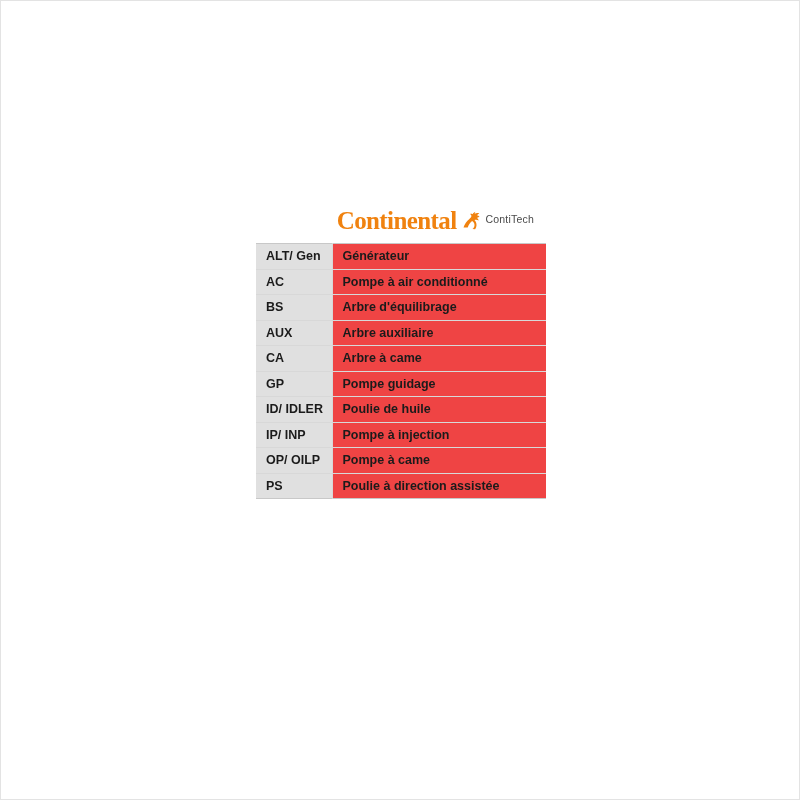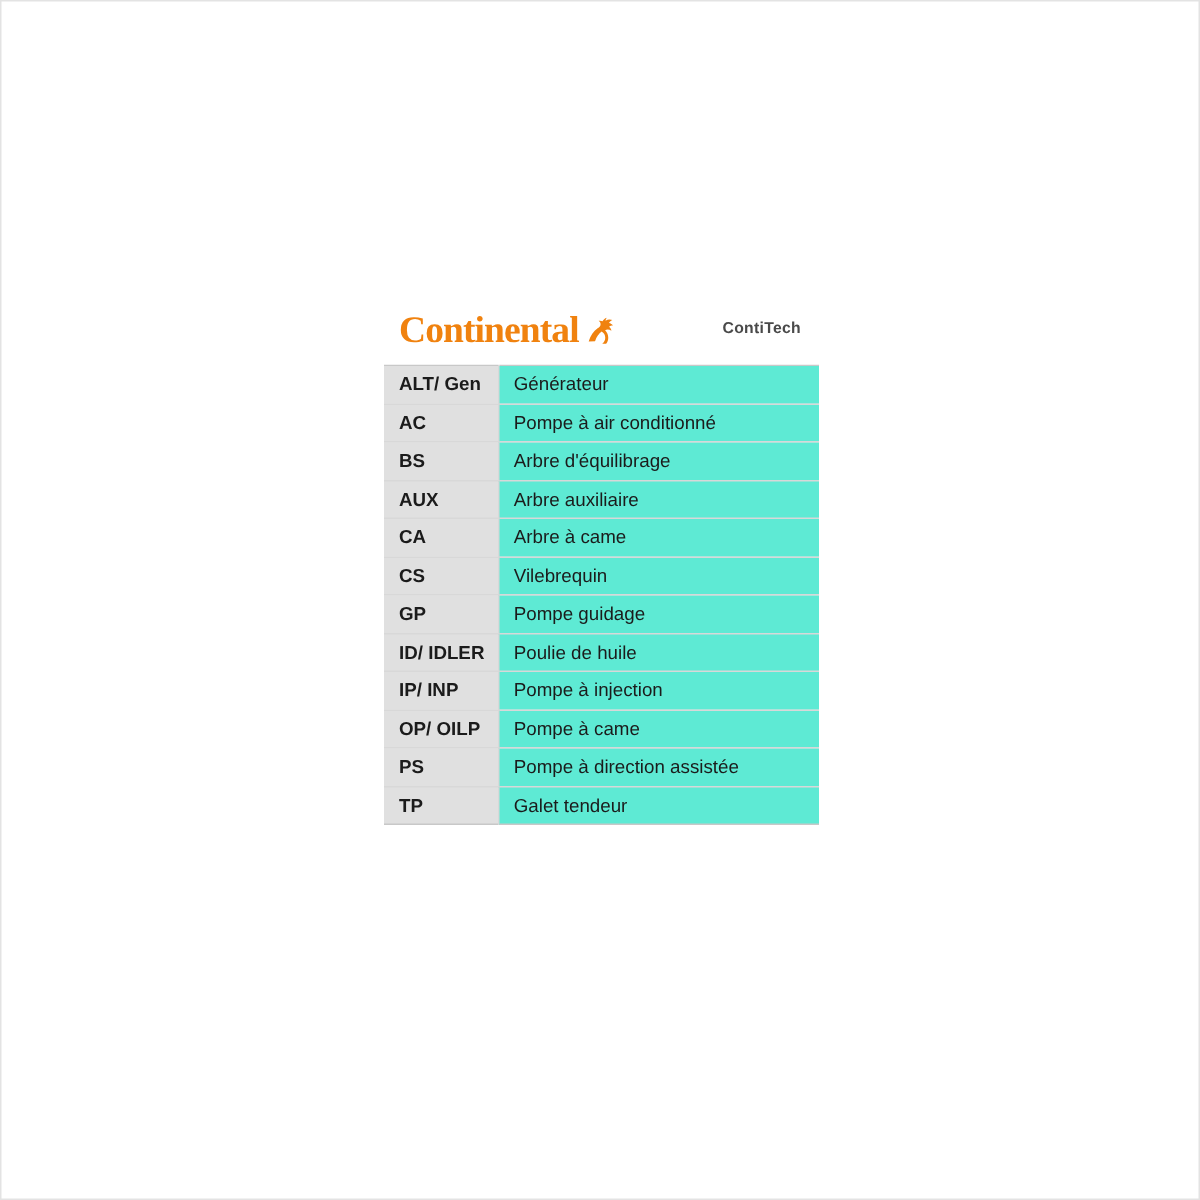--- a/index.html
+++ b/index.html
@@ -32,21 +32,21 @@
     width: 290px;
     background: #ffffff;
   }
 
   
   .brand-header {
     position: relative;
     height: 46px;
     display: flex;
     align-items: center;
-    justify-content: space-between;
+    justify-content: flex-end;
     padding: 0 12px 0 10px;
     box-sizing: border-box;
     background: #ffffff;
   }
   .brand-left {
     display: flex;
     align-items: center;
     gap: 3px;
   }
   .brand-wordmark {
@@ -59,21 +59,21 @@
   }
   .brand-horse {
     width: 26px;
     height: 26px;
     position: relative;
     display: block;
   }
   .brand-sub {
     color: #4a4a4a;
     font-size: 10.5px;
-    font-weight: bold;
+    font-weight: normal;
     letter-spacing: 0.2px;
     padding-bottom: 2px;
   }
 
   
   .legend-table {
     width: 100%;
     border-collapse: collapse;
     table-layout: fixed;
     border-top: 1px solid #c8c8c8;
@@ -95,23 +95,23 @@
   }
   .col-code {
     width: 76px;
     background: #e0e0e0;
     color: #1b1b1b;
     font-weight: bold;
     border-right: 1px solid #d8d8d8;
     white-space: nowrap;
   }
   .col-desc {
-    background: #5eead4;
+    background: #ef4444;
     color: #1b1b1b;
-    font-weight: normal;
+    font-weight: bold;
   }
 </style>
 </head>
 <body>
 
 <div class="page-frame">
 
   <div class="legend-card">
 
     <div class="brand-header">
@@ -142,44 +142,36 @@
         </tr>
         <tr>
           <td class="col-code">AUX</td>
           <td class="col-desc">Arbre auxiliaire</td>
         </tr>
         <tr>
           <td class="col-code">CA</td>
           <td class="col-desc">Arbre à came</td>
         </tr>
         <tr>
-          <td class="col-code">CS</td>
-          <td class="col-desc">Vilebrequin</td>
-        </tr>
-        <tr>
           <td class="col-code">GP</td>
           <td class="col-desc">Pompe guidage</td>
         </tr>
         <tr>
           <td class="col-code">ID/ IDLER</td>
           <td class="col-desc">Poulie de huile</td>
         </tr>
         <tr>
           <td class="col-code">IP/ INP</td>
           <td class="col-desc">Pompe à injection</td>
         </tr>
         <tr>
           <td class="col-code">OP/ OILP</td>
           <td class="col-desc">Pompe à came</td>
         </tr>
         <tr>
           <td class="col-code">PS</td>
-          <td class="col-desc">Pompe à direction assistée</td>
-        </tr>
-        <tr>
-          <td class="col-code">TP</td>
-          <td class="col-desc">Galet tendeur</td>
+          <td class="col-desc">Poulie à direction assistée</td>
         </tr>
       </tbody>
     </table>
 
   </div>
 </div>
 
 </body></html>

